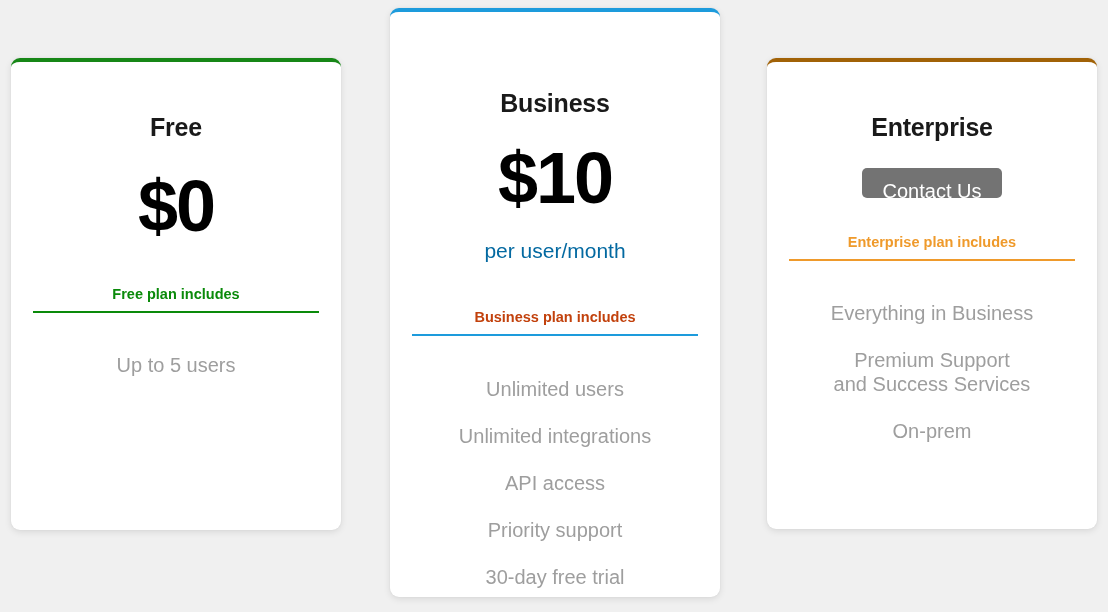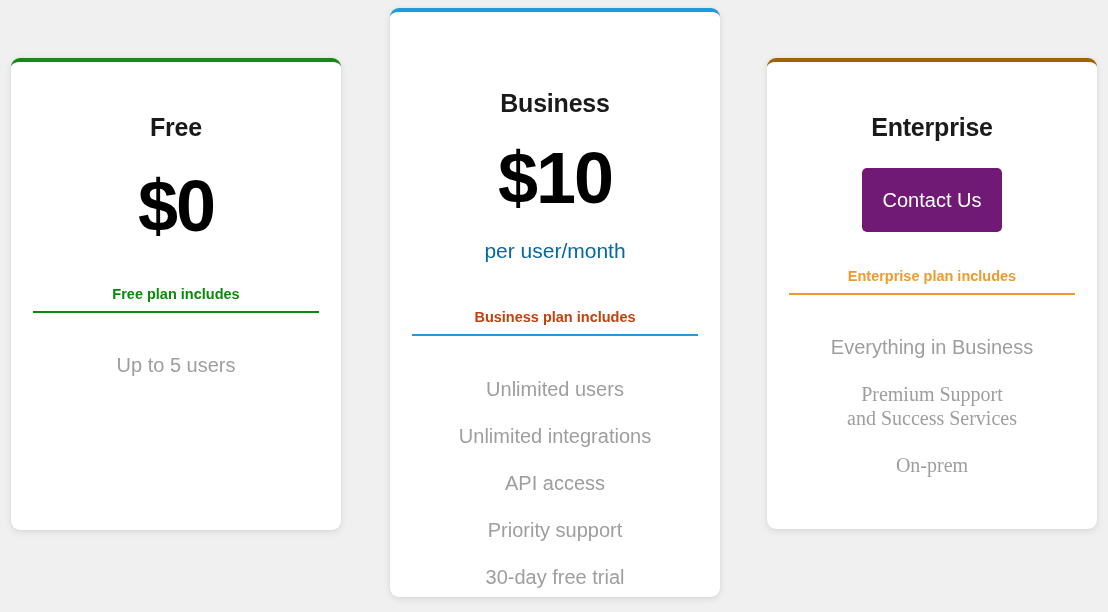--- a/index.html
+++ b/index.html
@@ -81,29 +81,29 @@
     font-size: 21px;
     color: #0369a1;
     font-weight: normal;
     text-align: center;
     line-height: 1;
     margin-top: 26px;
   }
 
   .cta-button {
     margin-top: 28px;
-    background: #701a75;
+    background: #737373;
     color: #ffffff;
     border: none;
     border-radius: 5px;
     font-family: "Liberation Sans", sans-serif;
     font-size: 20px;
     font-weight: normal;
     width: 140px;
-    height: 64px;
+    height: 30px;
     line-height: 46px;
     padding: 0;
     text-align: center;
     cursor: pointer;
     display: block;
   }
 
   .includes-block {
     width: 286px;
     margin-top: auto;
@@ -145,21 +145,21 @@
     line-height: 1.2;
     white-space: pre-line;
   }
   .card-free .feature-item:first-child { margin-top: 40px; }
   .card-free .feature-item + .feature-item { margin-top: 23px; }
 
   .card-business .feature-item:first-child { margin-top: 41px; }
   .card-business .feature-item + .feature-item { margin-top: 23px; }
 
   .card-enterprise .feature-item:first-child { margin-top: 40px; }
-  .card-enterprise .feature-item + .feature-item { margin-top: 23px; font-family: Liberation Serif, serif; }
+  .card-enterprise .feature-item + .feature-item { margin-top: 23px; }
 </style>
 </head>
 <body>
 
 <div id="pricing-board">
 
   <div class="plan-card card-free">
     <div class="plan-name">Free</div>
 
     <div class="plan-price">$0</div>

